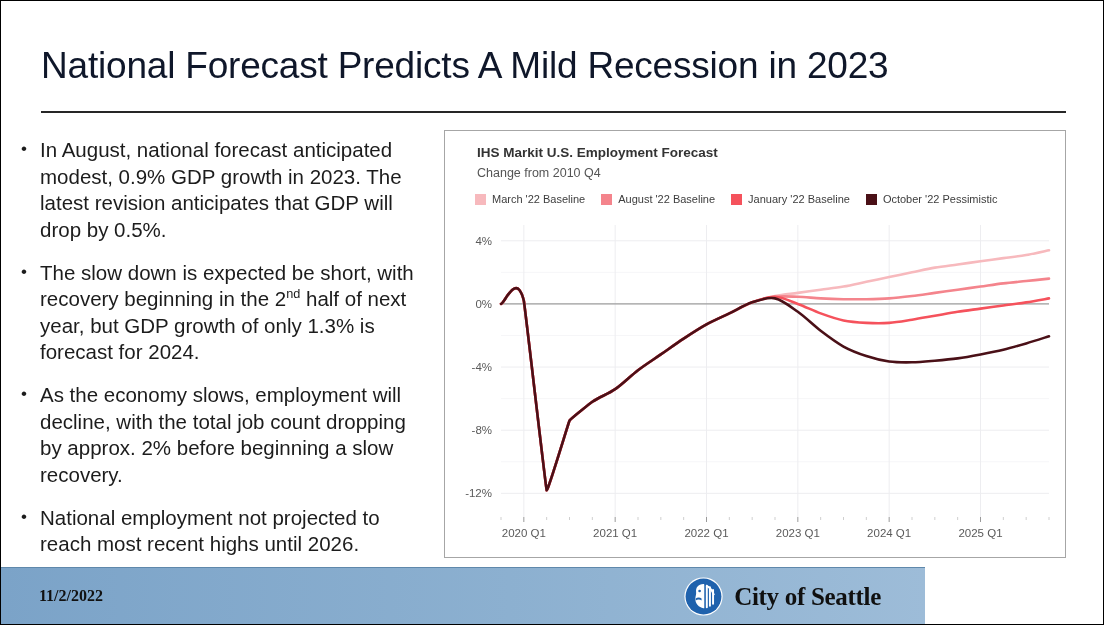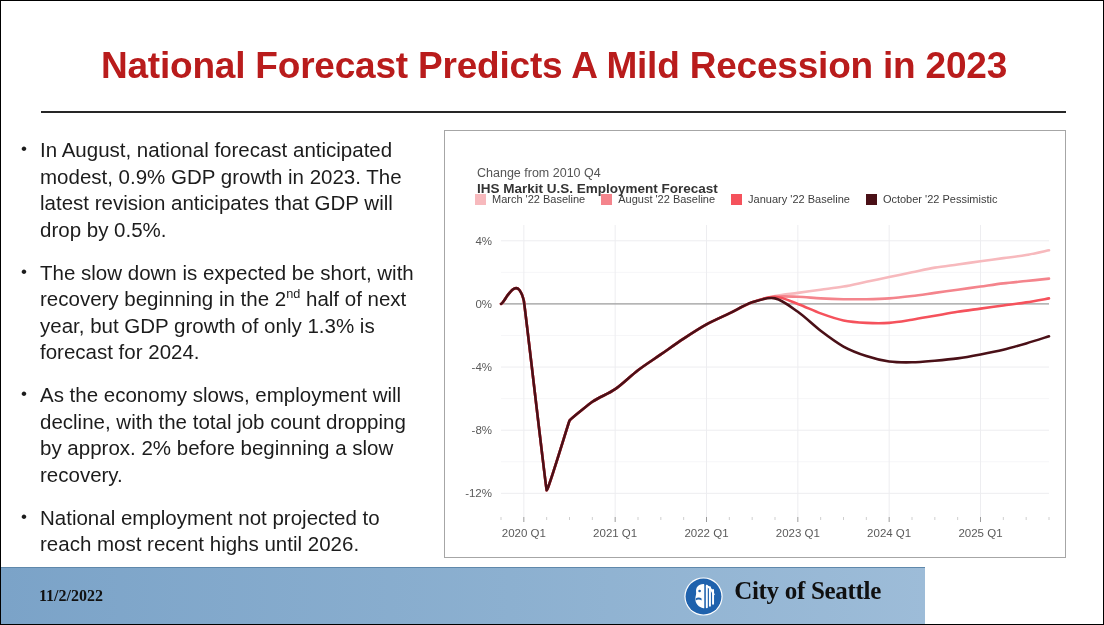--- a/index.html
+++ b/index.html
@@ -13,26 +13,25 @@
     position: relative;
     width: 1104px; height: 625px;
     background: #ffffff;
     border: 1px solid #000000;
   }
 
   
   #title-block { position: absolute; left: 40px; top: 44px; width: 1026px; }
   #slide-title {
     font-size: 37px;
-    font-weight: 700;
-    color: #b91c1c;
+    font-weight: 400;
+    color: #0f172a;
     letter-spacing: -0.2px;
     white-space: nowrap;
     font-stretch: condensed;
-    text-align: center;
   }
   #title-rule {
     position: absolute;
     left: 40px; top: 110px;
     width: 1025px; height: 2px;
     background: #262626;
   }
 
   
   #bullets {
@@ -62,21 +61,21 @@
   
   #chart-panel {
     position: absolute;
     left: 443px; top: 129px;
     width: 622px; height: 428px;
     background: #ffffff;
     border: 1px solid #a6a6a6;
   }
   #chart-title {
     position: absolute; left: 32px; top: 14px;
-    font-size: 13.5px; font-weight: bold; color: #333333; margin-top: 36px;
+    font-size: 13.5px; font-weight: bold; color: #333333;
   }
   #chart-subtitle {
     position: absolute; left: 32px; top: 35px;
     font-size: 12.5px; font-weight: 400; color: #555555;
   }
   #chart-legend {
     position: absolute; left: 30px; top: 62px;
     display: flex; align-items: center; gap: 16px;
   }
   .legend-item { display: flex; align-items: flex-end; gap: 6px; }
@@ -100,21 +99,21 @@
   #footer-date {
     position: absolute; left: 38px; top: 19px;
     font-size: 16px; font-weight: bold; color: #111111;
   }
   #footer-page {
     position: absolute; left: 158px; top: 19px;
     font-size: 16px; font-weight: bold; color: #111111; margin-top: 41px;
   }
   #footer-logo {
     position: absolute; right: 44px; top: 9px;
-    display: flex; gap: 11px;
+    display: flex; align-items: center; gap: 11px;
   }
   #seal-icon { width: 39px; height: 39px; flex: 0 0 auto; }
   #brand-text {
     font-size: 25px; font-weight: bold; color: #101010; letter-spacing: -0.3px;
   }
 </style>
 </head>
 <body>
 
 <div id="slide">

